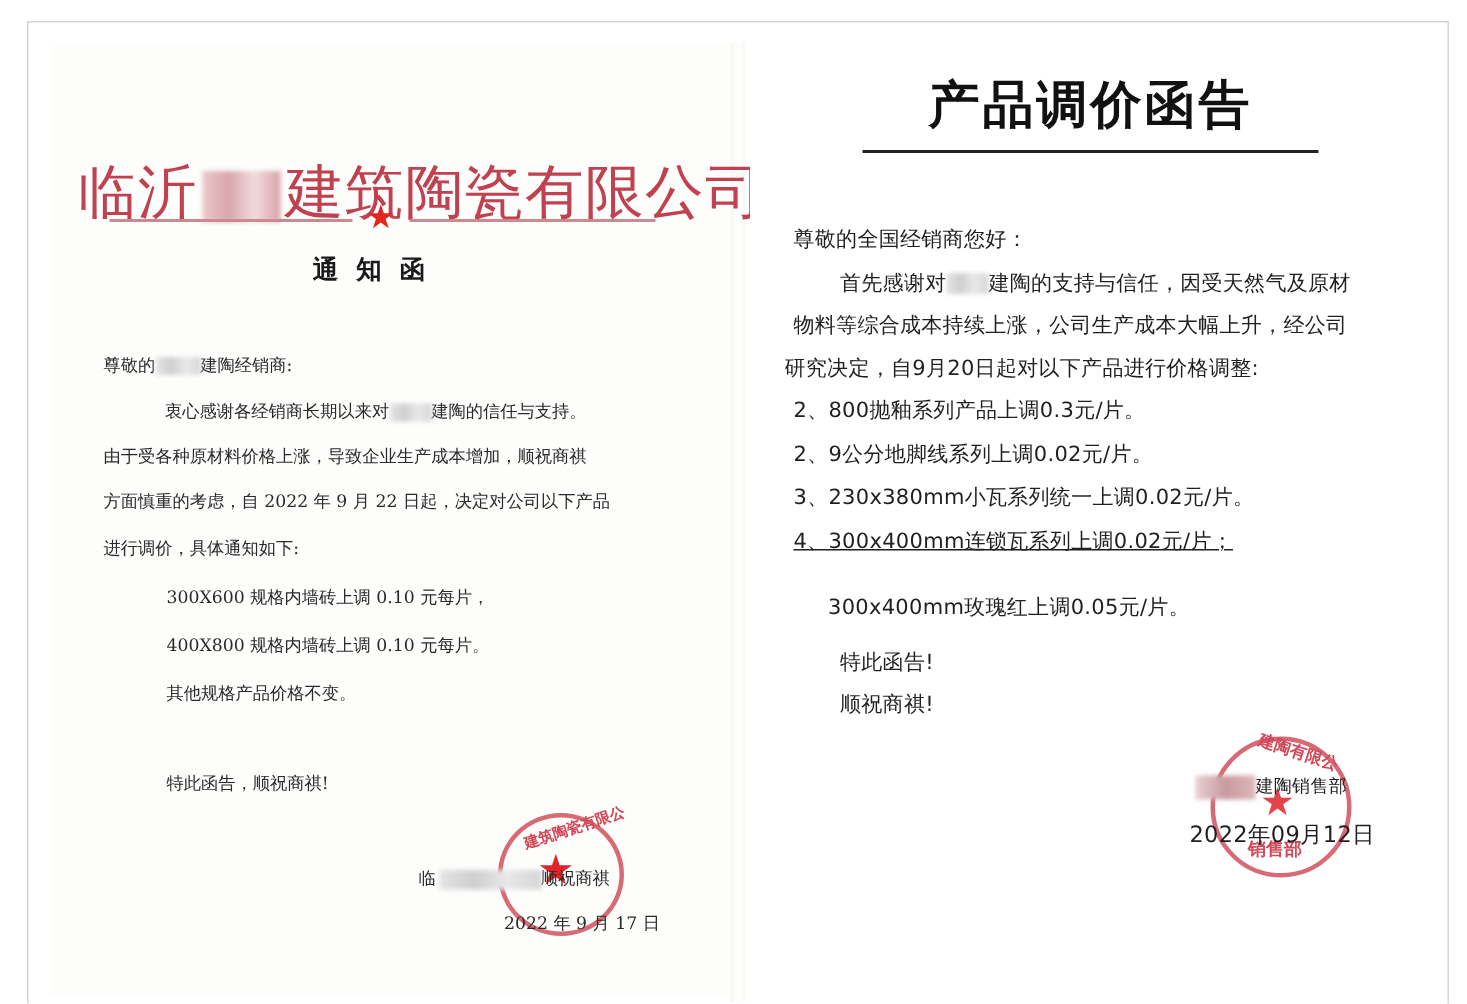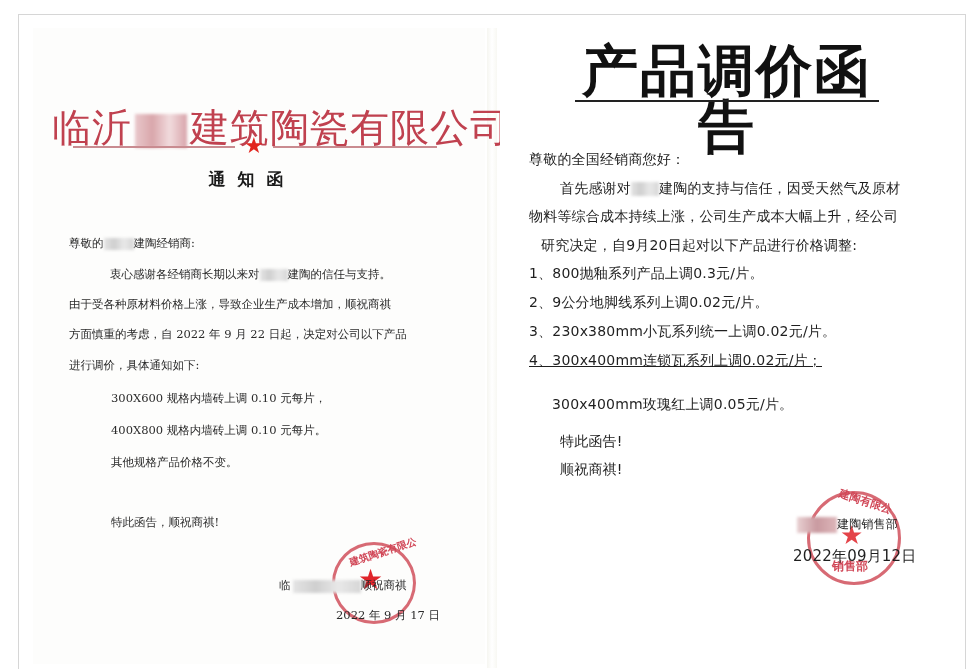--- a/index.html
+++ b/index.html
@@ -43,21 +43,21 @@
     }
     .lt { position: absolute; font-family: "DejaVu Serif", serif; font-size: 11.5px; color: #2a2a2a; white-space: nowrap; }
     .stamp {
       position: absolute; border: 3px solid #d0505c; border-radius: 50%; opacity: 0.85;
     }
     .stamp-star { position: absolute; color: #e0242a; }
     .stamp-text { position: absolute; color: #d14858; font-family: "DejaVu Serif", serif; font-weight: bold; }
     
     .r-title {
       position: absolute; left: 575px; top: 42px; width: 304px; text-align: center;
-      font-family: "DejaVu Serif", serif; font-weight: bold; font-size: 56px; color: #111; letter-spacing: 2px; line-height: 56px;
+      font-family: "DejaVu Serif", serif; font-weight: bold; font-size: 34px; color: #111; letter-spacing: 2px; line-height: 56px;
     }
     .r-underline { position: absolute; left: 575px; top: 100px; width: 304px; height: 2px; background: #222; }
     .rt { position: absolute; font-family: "DejaVu Sans", sans-serif; font-size: 14px; color: #1f1f1f; white-space: nowrap; letter-spacing: 0.2px; }
   </style>
 </head>
 <body>
 
 <div class="frame"></div>
 
 <div class="doc-left"></div>
@@ -97,23 +97,23 @@
 
 <div class="doc-right"></div>
 <div class="r-title">产品调价函告</div>
 <div class="r-underline"></div>
 
 <div class="rt" style="left:529px;top:151px;">尊敬的全国经销商您好：</div>
 <div class="rt" style="left:560px;top:180px;">
   <span>首先感谢对</span><span class="blur blur-gray" style="width:28px;height:14px;"></span><span>建陶的支持与信任，因受天然气及原材</span>
 </div>
 <div class="rt" style="left:529px;top:208px;">物料等综合成本持续上涨，公司生产成本大幅上升，经公司</div>
-<div class="rt" style="left:541px;top:237px;">研究决定，自9月20日起对以下产品进行价格调整:</div>
+<div class="rt" style="left:523px;top:237px;">研究决定，自9月20日起对以下产品进行价格调整:</div>
 
-<div class="rt" style="left:529px;top:265px;">1、800抛釉系列产品上调0.3元/片。</div>
+<div class="rt" style="left:529px;top:265px;">2、800抛釉系列产品上调0.3元/片。</div>
 <div class="rt" style="left:529px;top:294px;">2、9公分地脚线系列上调0.02元/片。</div>
 <div class="rt" style="left:529px;top:323px;">3、230x380mm小瓦系列统一上调0.02元/片。</div>
 <div class="rt" style="left:529px;top:352px;text-decoration:underline;">4、300x400mm连锁瓦系列上调0.02元/片；</div>
 <div class="rt" style="left:552px;top:396px;">300x400mm玫瑰红上调0.05元/片。</div>
 
 <div class="rt" style="left:560px;top:433px;">特此函告!</div>
 <div class="rt" style="left:560px;top:461px;">顺祝商祺!</div>
 
 <div class="stamp" style="left:807px;top:491px;width:88px;height:88px;"></div>
 <div class="stamp-text" style="left:838px;top:494px;font-size:11px;transform:rotate(18deg);">建陶有限公</div>

